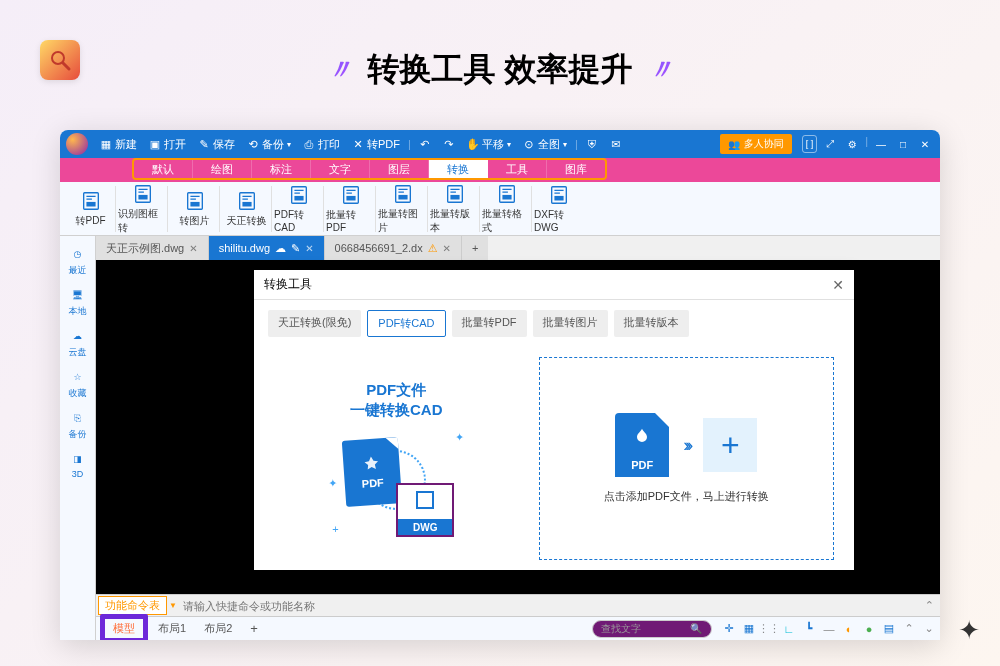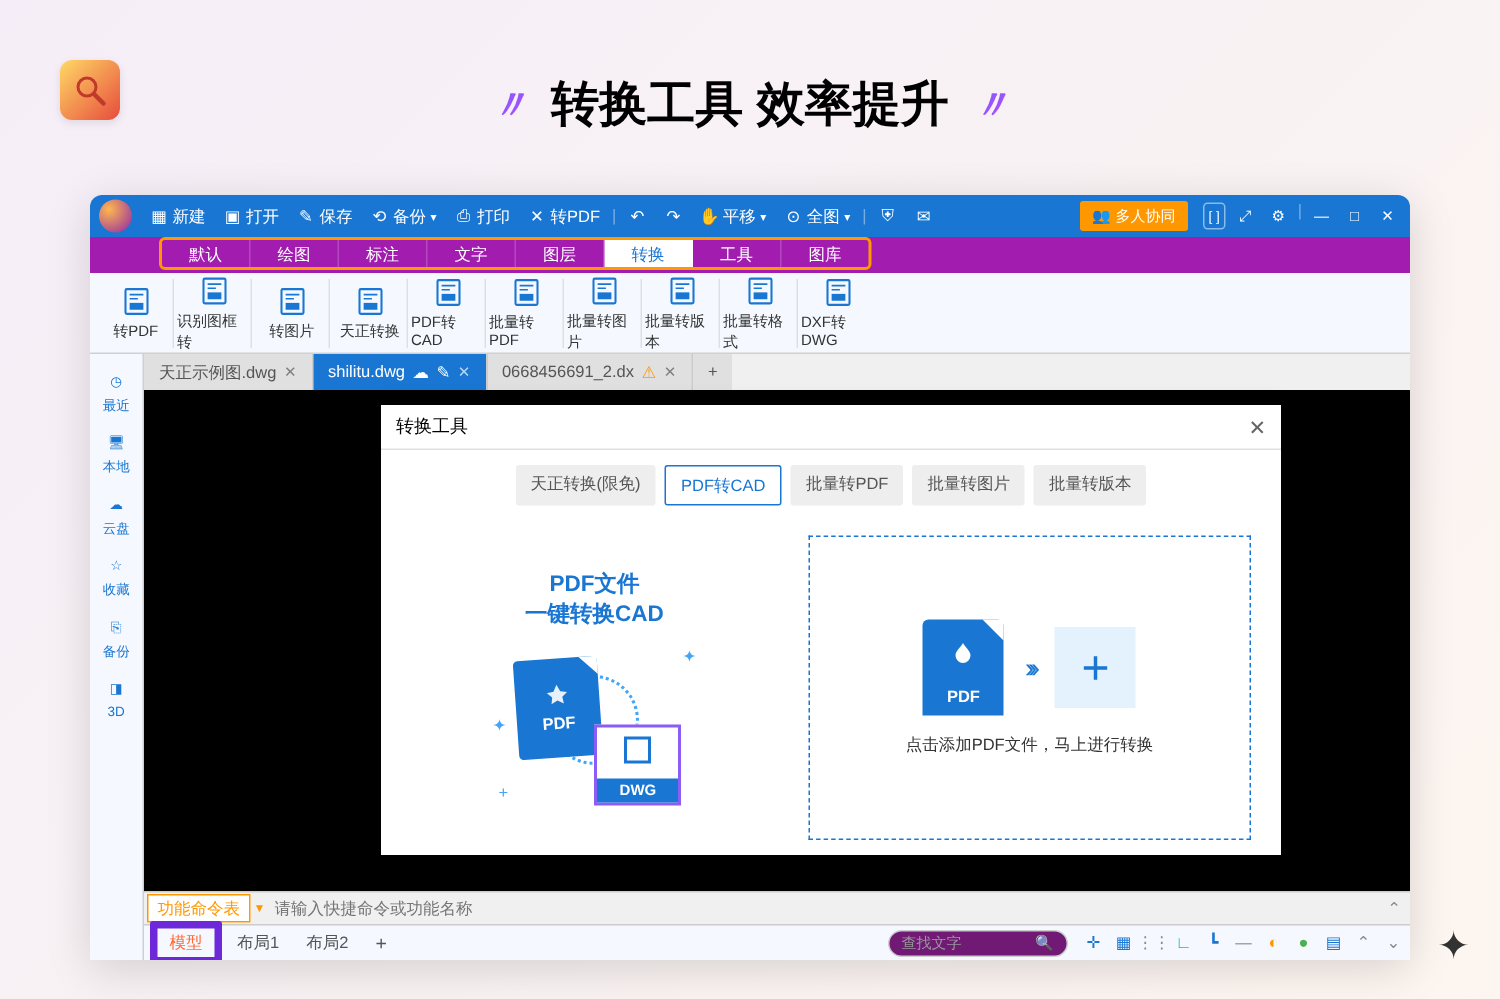--- a/index.html
+++ b/index.html
@@ -14,21 +14,21 @@
 .top-bar { height: 28px; background: #1976d2; display: flex; align-items: center; padding: 0 6px; color: #fff; font-size: 11px; gap: 4px; }
 .avatar { width: 22px; height: 22px; border-radius: 50%; background: radial-gradient(circle at 30% 30%, #ffb74d, #8e24aa); margin-right: 4px; flex-shrink: 0; }
 .top-btn { display: flex; align-items: center; gap: 3px; padding: 0 4px; cursor: pointer; white-space: nowrap; }
 .top-btn .ic { width: 12px; height: 12px; display: inline-flex; align-items: center; justify-content: center; }
 .top-spacer { flex: 1; }
 .collab-btn { background: #ff9800; padding: 3px 8px; border-radius: 2px; font-size: 10px; display: flex; align-items: center; gap: 3px; }
 .win-controls { display: flex; gap: 4px; margin-left: 6px; }
 .win-ctrl { width: 18px; height: 18px; border-radius: 3px; display: flex; align-items: center; justify-content: center; font-size: 10px; cursor: pointer; }
 .win-ctrl.bracket { border: 1px solid rgba(255,255,255,0.5); font-size: 9px; padding: 0 3px; width: auto; }
 
-.ribbon-tabs { height: 24px; background: #a21caf; display: flex; padding-left: 46px; }
+.ribbon-tabs { height: 24px; background: #ec4899; display: flex; padding-left: 72px; }
 .ribbon-tabs-inner { display: flex; border: 2px solid #ff9800; border-radius: 4px; overflow: hidden; height: 22px; }
 .ribbon-tab { padding: 0 18px; font-size: 11px; color: #fff; display: flex; align-items: center; cursor: pointer; border-right: 1px solid rgba(255,255,255,0.2); }
 .ribbon-tab:last-child { border-right: none; }
 .ribbon-tab.active { background: #fff; color: #1976d2; }
 
 .toolbar { height: 54px; background: #f5f9ff; display: flex; align-items: center; padding: 4px 6px; border-bottom: 1px solid #d0d0d0; gap: 2px; }
 .tool-item { display: flex; flex-direction: column; align-items: center; justify-content: center; width: 50px; height: 46px; cursor: pointer; font-size: 10px; color: #333; gap: 2px; border-right: 1px solid #e0e0e0; }
 .tool-item:last-child { border-right: none; }
 .tool-ic { width: 22px; height: 22px; color: #1976d2; display: flex; align-items: center; justify-content: center; }
 
@@ -40,21 +40,21 @@
 .file-tabs { height: 24px; background: #f0f0f0; display: flex; align-items: stretch; font-size: 11px; }
 .file-tab { display: flex; align-items: center; padding: 0 10px; gap: 5px; color: #555; cursor: pointer; border-right: 1px solid #ccc; background: #e0e0e0; }
 .file-tab.active { background: #1976d2; color: #fff; }
 .file-tab .x { font-size: 10px; opacity: 0.7; }
 .file-tabs .plus { padding: 0 10px; display: flex; align-items: center; cursor: pointer; color: #555; background: #e0e0e0; }
 .canvas { flex: 1; background: #000; position: relative; }
 
 .dialog { position: absolute; left: 130px; top: 10px; width: 600px; height: 300px; background: #fff; box-shadow: 0 4px 16px rgba(0,0,0,0.3); display: flex; flex-direction: column; margin-left: 28px; }
 .dlg-title { height: 30px; display: flex; align-items: center; justify-content: space-between; padding: 0 10px; font-size: 12px; border-bottom: 1px solid #e0e0e0; }
 .dlg-close { cursor: pointer; font-size: 14px; color: #666; }
-.dlg-tabs { padding: 10px 14px; display: flex; gap: 6px; justify-content: center; }
+.dlg-tabs { padding: 10px 14px; display: flex; gap: 6px; }
 .dlg-tab { padding: 5px 10px; font-size: 11px; background: #eee; color: #555; cursor: pointer; border-radius: 2px; }
 .dlg-tab.active { background: #fff; color: #1976d2; border: 1px solid #1976d2; }
 .dlg-body { flex: 1; display: flex; padding: 10px 20px; gap: 20px; }
 .dlg-left { flex: 1; display: flex; flex-direction: column; align-items: center; justify-content: center; }
 .dlg-left-title { color: #1976d2; font-weight: 700; font-size: 15px; text-align: center; line-height: 1.3; margin-bottom: 8px; }
 .dlg-left-art { position: relative; width: 140px; height: 110px; }
 .dlg-right { flex: 1.2; border: 1px dashed #1976d2; display: flex; flex-direction: column; align-items: center; justify-content: center; gap: 12px; cursor: pointer; }
 .dlg-right-icons { display: flex; align-items: center; gap: 14px; }
 .pdf-box { width: 54px; height: 64px; background: #1976d2; border-radius: 4px 4px 0 0; display: flex; flex-direction: column; align-items: center; justify-content: flex-end; color: #fff; font-size: 11px; font-weight: 700; padding-bottom: 6px; position: relative; }
 .pdf-box::before { content: ""; position: absolute; top: 0; right: 0; border-style: solid; border-width: 0 14px 14px 0; border-color: transparent #fff transparent transparent; }
@@ -72,21 +72,21 @@
 .btab.model { color: #ff6b35; border: 5px solid #6d28d9; border-radius: 2px; }
 .btab.plus-t { color: #555; font-size: 13px; }
 .b-spacer { flex: 1; }
 .search-box { width: 120px; height: 18px; border: 1px solid #ccc; border-radius: 10px; display: flex; align-items: center; padding: 0 8px; font-size: 10px; color: #999; background: #701a75; gap: 4px; }
 .status-icons { display: flex; gap: 6px; align-items: center; margin-left: 8px; }
 .st-ic { width: 14px; height: 14px; cursor: pointer; display: flex; align-items: center; justify-content: center; font-size: 11px; }
 .c-blue { color: #1976d2; } .c-green { color: #4caf50; } .c-orange { color: #ff9800; } .c-grey { color: #888; } .c-cyan{color:#00bcd4;}
 
 .art-pdf { position: absolute; left: 18px; top: 12px; width: 56px; height: 66px; background: #1976d2; border-radius: 3px; display: flex; flex-direction: column; align-items: center; justify-content: center; color: #fff; font-size: 11px; font-weight: 700; transform: rotate(-4deg); }
 .art-pdf::before { content: ""; position: absolute; top: 0; right: 0; border-style: solid; border-width: 0 12px 12px 0; border-color: transparent #fff transparent transparent; }
-.art-dwg { position: absolute; right: 12px; bottom: 0; width: 58px; height: 54px; background: #fff; border: 2px solid #8b5cf6; display: flex; align-items: flex-end; justify-content: center; padding-bottom: 3px; }
+.art-dwg { position: absolute; right: 12px; bottom: 0; width: 58px; height: 54px; background: #fff; border: 2px solid #701a75; display: flex; align-items: flex-end; justify-content: center; padding-bottom: 3px; }
 .art-dwg-band { position: absolute; bottom: 0; left: 0; right: 0; height: 16px; background: #1976d2; color: #fff; font-size: 10px; font-weight: 700; display: flex; align-items: center; justify-content: center; }
 .art-dwg-sq { position: absolute; top: 6px; left: 50%; transform: translateX(-50%); width: 18px; height: 18px; border: 2px solid #1976d2; }
 .art-arrow { position: absolute; left: 50%; top: 48%; transform: translate(-50%,-50%); width: 60px; height: 60px; border: 2px dotted #42a5f5; border-radius: 50%; }
 .spark { position: absolute; color: #42a5f5; font-size: 11px; }
 </style>
 </head>
 <body>
 
 <div class="app-logo">
   <svg viewBox="0 0 24 24">

